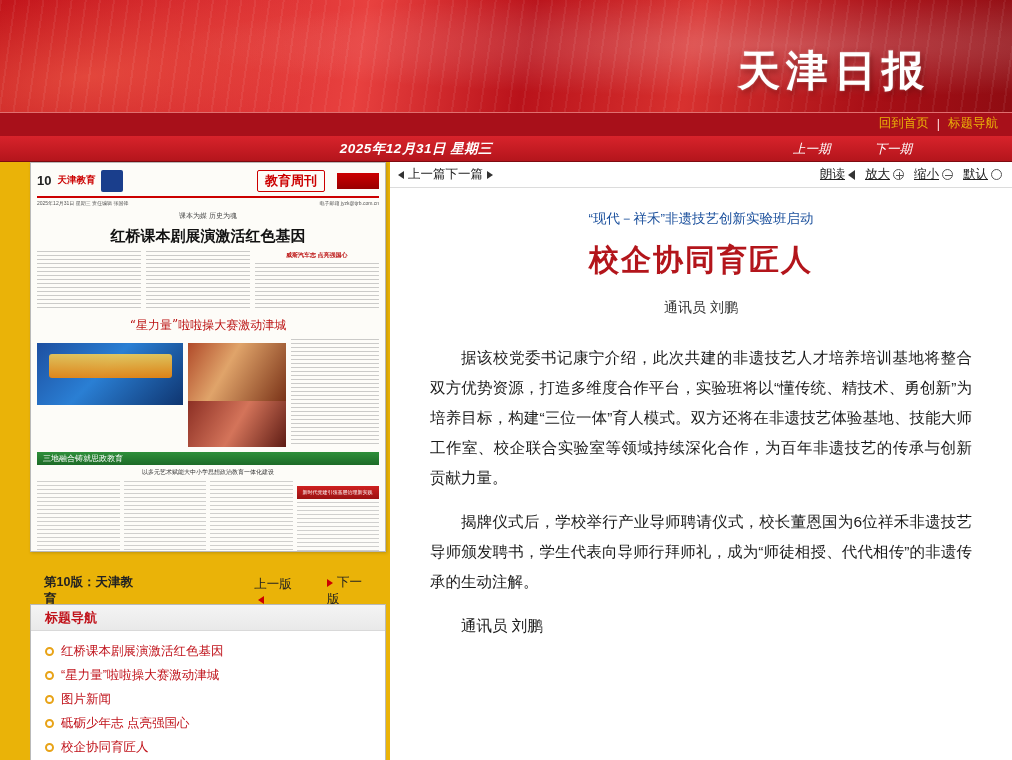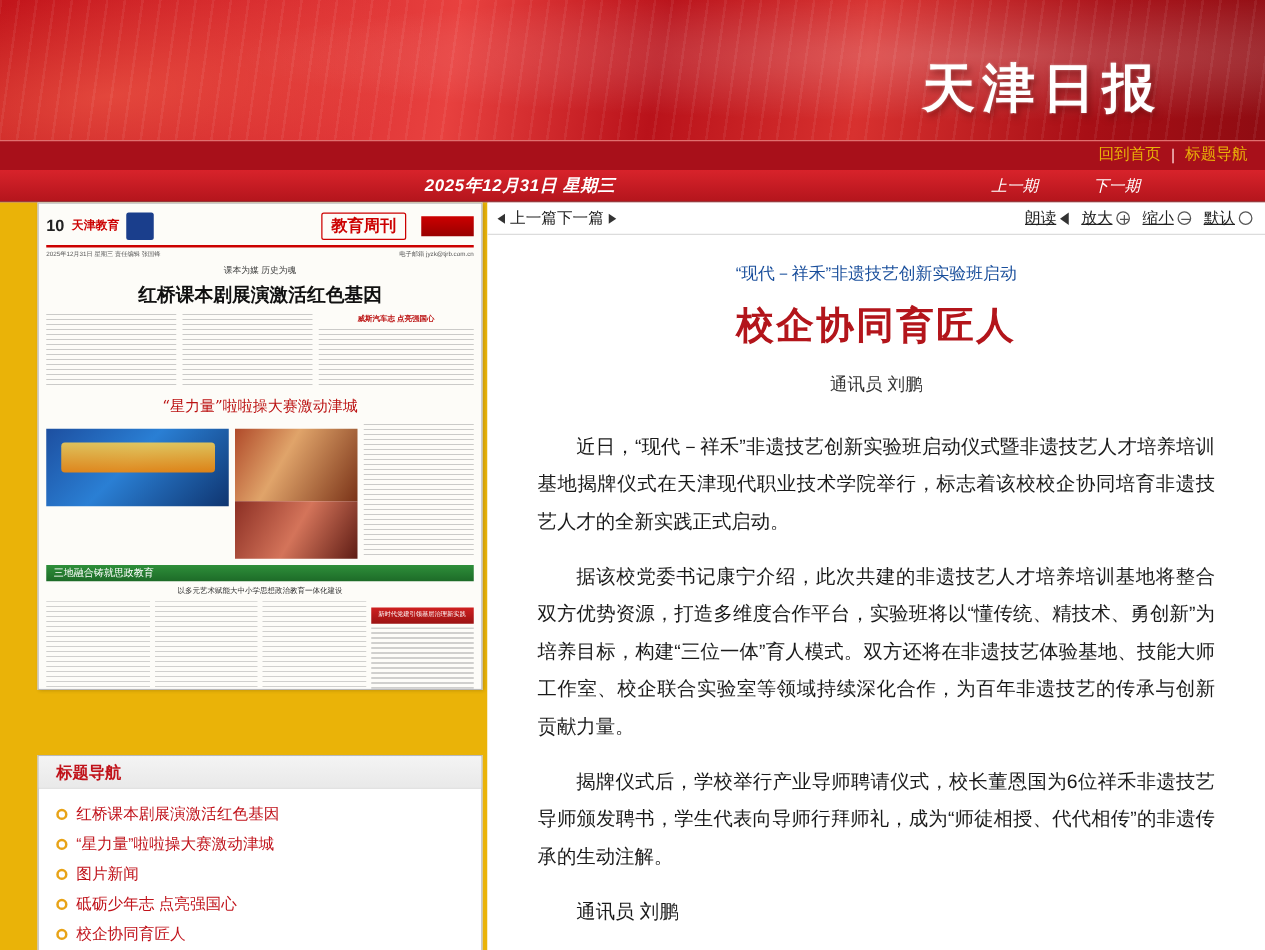--- a/index.html
+++ b/index.html
@@ -337,20 +337,29 @@
           <div class="tall"></div>
           <div>
             <div class="np-ribbon red" style="font-size:5px">新时代党建引领基层治理新实践</div>
             <div class="tall" style="height:104px;margin-top:3px"></div>
           </div>
         </div>
 
       </div>
     </div>
 
+    <div class="page-label-row">
+      <span class="pl">第10版：天津教育</span>
+      <span class="prev">
+        <span>上一版</span><span class="tri-l"></span>
+      </span>
+      <span class="next">
+        <span class="tri-r"></span><span>下一版</span>
+      </span>
+    </div>
 
     <div class="nav-box">
       <div class="nav-box-title">标题导航</div>
       <div class="nav-list">
         <div class="nav-item active">
           <span class="dot"></span>
           <span class="label">红桥课本剧展演激活红色基因</span>
         </div>
         <div class="nav-item active">
           <span class="dot"></span>
@@ -402,20 +411,19 @@
           <span class="circ"></span>
         </span>
       </span>
     </div>
 
     <div class="art-shoulder">“现代－祥禾”非遗技艺创新实验班启动</div>
     <div class="art-title">校企协同育匠人</div>
     <div class="art-byline">通讯员  刘鹏</div>
 
     <div class="art-body">
-      <p>近日，“现代－祥禾”非遗技艺创新实验班启动仪式暨非遗技艺人才培养培训基地揭牌仪式在天津现代职业技术学院举行，标志着该校校企协同培育非遗技艺人才的全新实践正式启动。</p>
       <p>据该校党委书记康宁介绍，此次共建的非遗技艺人才培养培训基地将整合双方优势资源，打造多维度合作平台，实验班将以“懂传统、精技术、勇创新”为培养目标，构建“三位一体”育人模式。双方还将在非遗技艺体验基地、技能大师工作室、校企联合实验室等领域持续深化合作，为百年非遗技艺的传承与创新贡献力量。</p>
       <p>揭牌仪式后，学校举行产业导师聘请仪式，校长董恩国为6位祥禾非遗技艺导师颁发聘书，学生代表向导师行拜师礼，成为“师徒相授、代代相传”的非遗传承的生动注解。</p>
       <p class="art-sign">通讯员  刘鹏</p>
     </div>
   </div>
 
 </div>
 
 </body></html>

